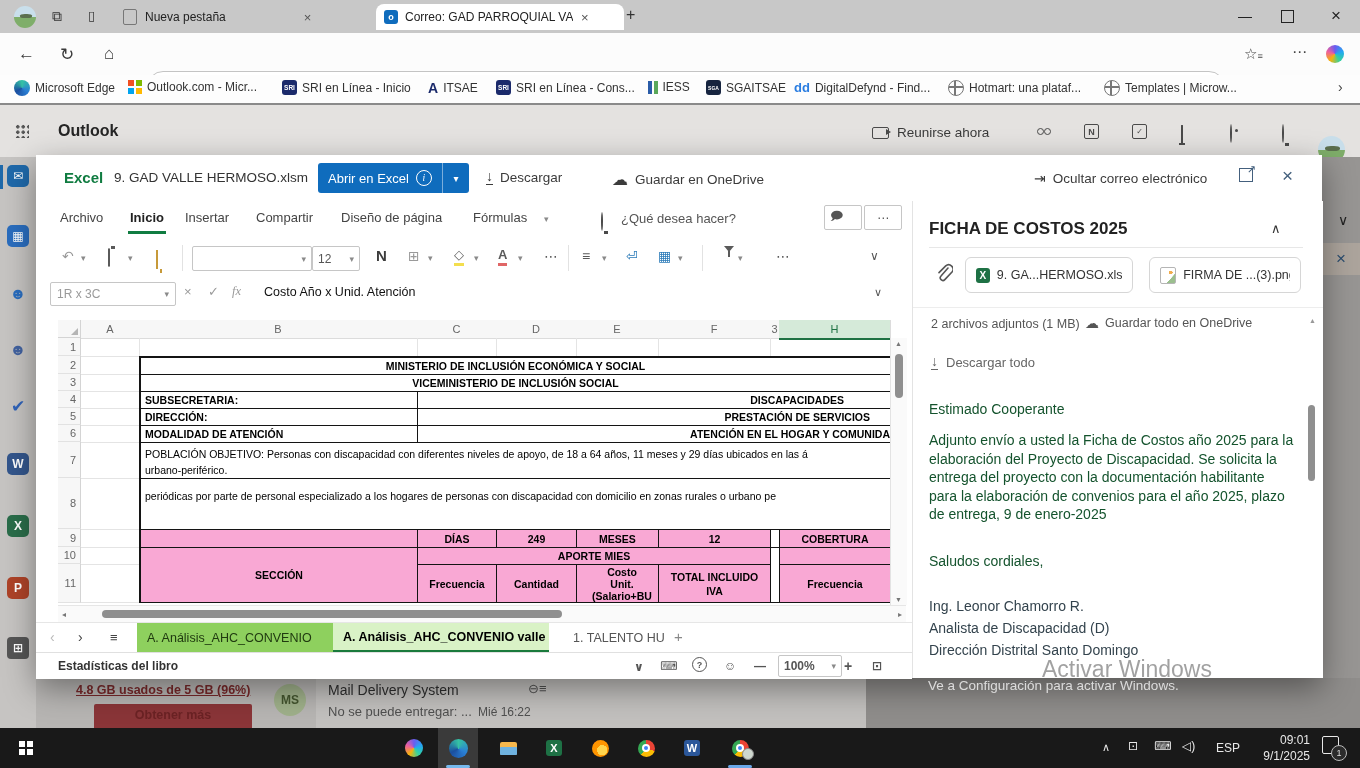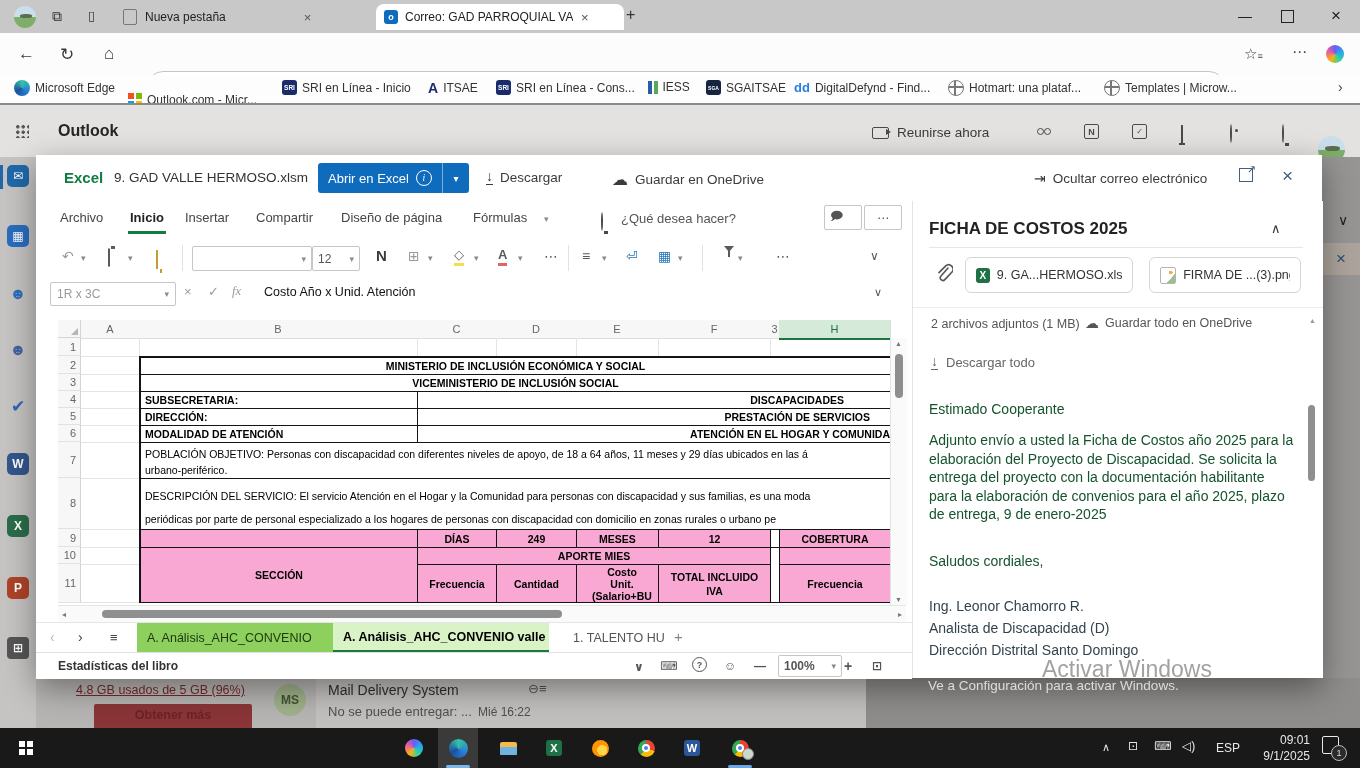--- a/index.html
+++ b/index.html
@@ -162,21 +162,21 @@
   <span class="a" style="left:1244px;top:12px;font-size:15px;color:#444;">☆<span style="font-size:9px;">≡</span></span>
   <span class="a" style="left:1292px;top:10px;font-size:15px;color:#444;letter-spacing:1px;">⋯</span>
   <div class="a copilot" style="left:1326px;top:12px;"></div>
 </div>
 
 <div id="bookmarks" class="a nosel">
   <div class="bk a" style="left:14px;top:5px;">
       <span class="edgec"></span>
       <span>Microsoft Edge</span>
     </div>
-  <div class="bk a" style="left:128px;top:18px;">
+  <div class="bk a" style="left:128px;top:5px;">
       <span class="mslogo">
         <i style="background:#f25022;"></i>
         <i style="background:#7fba00;"></i>
         <i style="background:#00a4ef;"></i>
         <i style="background:#ffb900;"></i>
       </span>
       <span>Outlook.com - Micr...</span>
     </div>
   <div class="bk a" style="left:282px;top:5px;">
       <span class="favsq" style="background:#1b2a6b;font-size:6.5px;">SRI</span>
@@ -245,21 +245,21 @@
   <div class="railic" style="background:transparent;color:#3a63b0;margin-top:34px;font-size:16px;">☻</div>
   <div class="railic" style="background:transparent;color:#2564cf;margin-top:34px;font-size:17px;">✔</div>
   <div class="railic" style="background:#2b579a;margin-top:36px;">W</div>
   <div class="railic" style="background:#1e7145;margin-top:40px;">X</div>
   <div class="railic" style="background:#c43e1c;margin-top:40px;">P</div>
   <div class="railic" style="background:#555;margin-top:38px;border-radius:4px;">⊞</div>
 </div>
 
 <div id="bstrip" class="a nosel">
   <div class="a" style="left:0;top:0;width:280px;height:50px;background:#b7b5b3;"></div>
-  <span class="a" style="left:40px;top:5px;font-size:12.5px;font-weight:normal;color:#77282a;text-decoration:underline;">4.8 GB usados de 5 GB (96%)</span>
+  <span class="a" style="left:40px;top:5px;font-size:12.5px;font-weight:bold;color:#77282a;text-decoration:underline;">4.8 GB usados de 5 GB (96%)</span>
   <div class="a" style="left:58px;top:26px;width:158px;height:24px;background:#8a3538;border-radius:2px;display:flex;justify-content:center;align-items:flex-start;padding-top:4px;font-size:12.5px;color:#6b2224;font-weight:bold;">
       <span>Obtener más</span>
     </div>
   <div class="a" style="left:280px;top:0;width:550px;height:50px;background:#c2c0be;"></div>
   <div class="a" style="left:830px;top:0;width:494px;height:50px;background:#8f8d8b;"></div>
   <div class="a" style="left:238px;top:6px;width:32px;height:32px;border-radius:50%;background:#9fb08a;color:#44552f;font-weight:bold;font-size:12px;display:flex;align-items:center;justify-content:center;">
       <span>MS</span>
     </div>
   <span class="a" style="left:292px;top:4px;font-size:14px;color:#2e2e2e;">Mail Delivery System</span>
   <span class="a" style="left:292px;top:26px;font-size:13px;color:#4f4f4f;">No se puede entregar: ...</span>
@@ -415,21 +415,20 @@
 <div class="cell" style="left:417px;top:391px;width:474px;height:18px;font-weight:bold;text-align:right;padding:2px 46px 0 0;">DISCAPACIDADES</div>
 <div class="cell" style="left:139px;top:408px;width:279px;height:18px;border-left-width:2px;font-weight:bold;padding:2px 0 0 4px;">DIRECCIÓN:</div>
 <div class="cell" style="left:417px;top:408px;width:474px;height:18px;font-weight:bold;text-align:right;padding:2px 20px 0 0;">PRESTACIÓN DE SERVICIOS</div>
 <div class="cell" style="left:139px;top:425px;width:279px;height:18px;border-left-width:2px;font-weight:bold;padding:2px 0 0 4px;">MODALIDAD DE ATENCIÓN</div>
 <div class="cell" style="left:417px;top:425px;width:474px;height:18px;font-weight:bold;text-align:right;white-space:nowrap;padding:2px 0 0 0;">ATENCIÓN EN EL HOGAR Y COMUNIDA</div>
 <div class="cell" style="left:139px;top:442px;width:752px;height:37px;border-left-width:2px;padding:3px 0 0 4px;line-height:16px;white-space:nowrap;">
     <div>POBLACIÓN OBJETIVO: Personas con discapacidad con diferentes niveles de apoyo, de 18 a 64 años, 11 meses y 29 días ubicados en las á</div>
     <div>urbano-periférico.</div>
   </div>
 <div class="cell" style="left:139px;top:478px;width:752px;height:52px;border-left-width:2px;padding:6px 0 0 4px;line-height:23px;white-space:nowrap;">
-    <div>DESCRIPCIÓN DEL SERVICIO: El servicio Atención en el Hogar y la Comunidad para personas con discapacidad y sus familias, es una moda</div>
     <div>periódicas por parte de personal especializado a los hogares de personas con discapacidad con domicilio en zonas rurales o urbano pe</div>
   </div>
 
 <div class="cell lav" style="left:139px;top:529px;width:279px;height:19px;border-left-width:2px;"></div>
 <div class="cell lav cc" style="left:417px;top:529px;width:80px;height:19px;">DÍAS</div>
 <div class="cell lav cc" style="left:496px;top:529px;width:81px;height:19px;">249</div>
 <div class="cell lav cc" style="left:576px;top:529px;width:83px;height:19px;">MESES</div>
 <div class="cell lav cc" style="left:658px;top:529px;width:113px;height:19px;">12</div>
 <div class="cell" style="left:770px;top:529px;width:10px;height:19px;"></div>
 <div class="cell lav cc" style="left:779px;top:529px;width:112px;height:19px;">COBERTURA</div>

